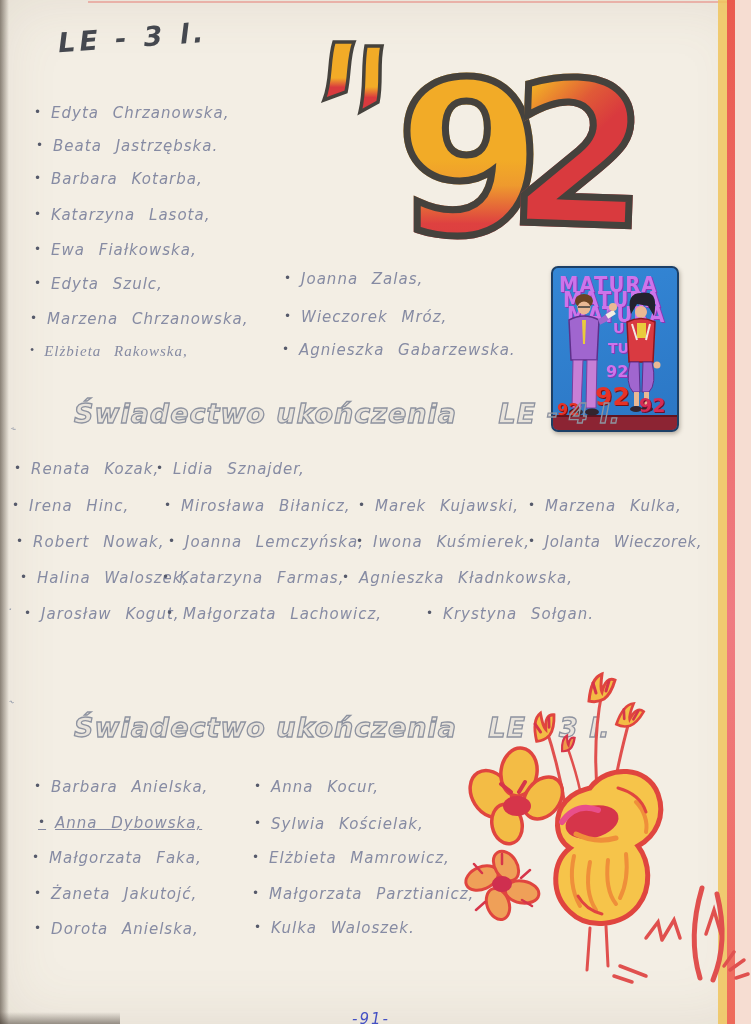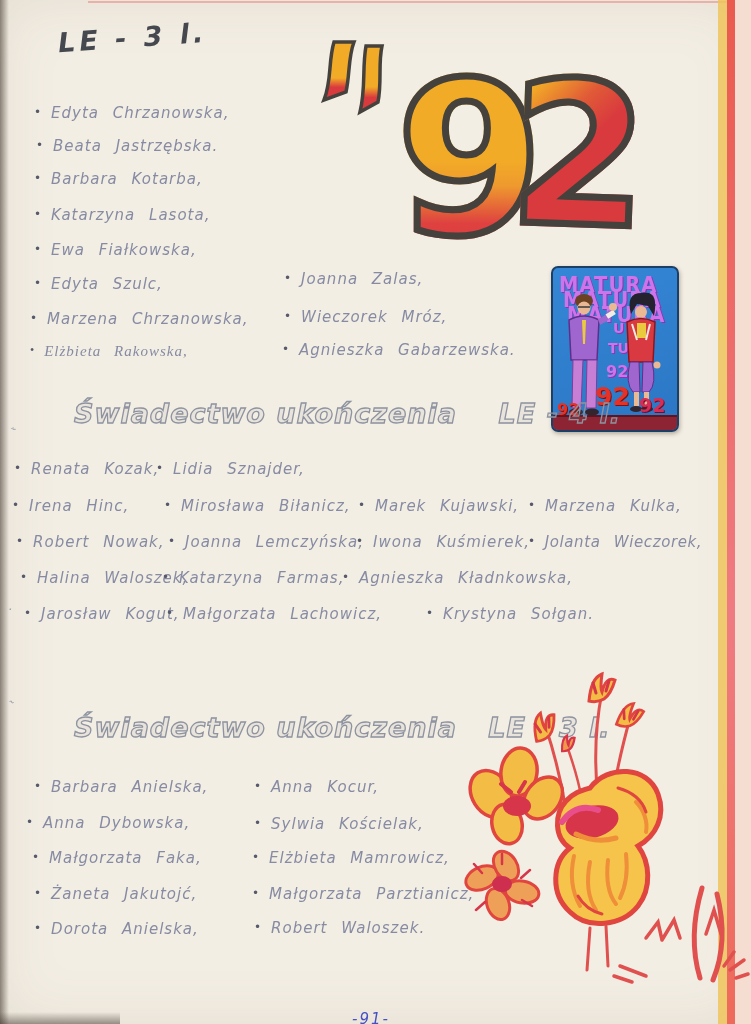--- a/index.html
+++ b/index.html
@@ -174,30 +174,30 @@
   <div class="abs hw" style="left:162px;top:569px;"><span class="bullet">•</span><span>Katarzyna Farmas,</span></div>
   <div class="abs hw" style="left:342px;top:569px;"><span class="bullet">•</span><span>Agnieszka Kładnkowska,</span></div>
 
   <div class="abs hw" style="left:24px;top:605px;"><span class="bullet">•</span><span>Jarosław Kogut,</span></div>
   <div class="abs hw" style="left:166px;top:605px;"><span class="bullet">•</span><span>Małgorzata Lachowicz,</span></div>
   <div class="abs hw" style="left:426px;top:605px;"><span class="bullet">•</span><span>Krystyna Sołgan.</span></div>
 
   <div class="abs bubble" style="left:74px;top:712px;">Świadectwo ukończenia   LE - 3 l.</div>
 
   <div class="abs hw" style="left:34px;top:778px;"><span class="bullet">•</span><span>Barbara Anielska,</span></div>
-  <div class="abs hw" style="left:26px;top:814px;"><span class="bullet">•</span><span>Anna Dybowska,</span></div>
+  <div class="abs hw" style="left:38px;top:814px;text-decoration:underline;"><span class="bullet">•</span><span>Anna Dybowska,</span></div>
   <div class="abs hw" style="left:32px;top:849px;"><span class="bullet">•</span><span>Małgorzata Faka,</span></div>
   <div class="abs hw" style="left:34px;top:885px;"><span class="bullet">•</span><span>Żaneta Jakutojć,</span></div>
   <div class="abs hw" style="left:34px;top:920px;"><span class="bullet">•</span><span>Dorota Anielska,</span></div>
 
   <div class="abs hw" style="left:254px;top:778px;"><span class="bullet">•</span><span>Anna Kocur,</span></div>
   <div class="abs hw" style="left:254px;top:815px;"><span class="bullet">•</span><span>Sylwia Kościelak,</span></div>
   <div class="abs hw" style="left:252px;top:849px;"><span class="bullet">•</span><span>Elżbieta Mamrowicz,</span></div>
   <div class="abs hw" style="left:252px;top:885px;"><span class="bullet">•</span><span>Małgorzata Parztianicz,</span></div>
-  <div class="abs hw" style="left:254px;top:919px;"><span class="bullet">•</span><span>Robert Waloszek.</span></div>
+  <div class="abs hw" style="left:254px;top:919px;"><span class="bullet">•</span><span>Kulka Waloszek.</span></div>
 
   <svg class="abs" style="left:440px;top:670px;" width="311" height="330" viewBox="0 0 311 330">
     <g fill="none" stroke="#e0504e" stroke-width="3" stroke-linecap="round">
       <path d="M158,130 C154,92 156,52 162,22"></path>
       <path d="M172,132 C176,100 184,70 190,48"></path>
       <path d="M126,140 C120,104 112,76 106,58"></path>
       <path d="M142,130 C138,108 132,90 127,76" stroke-width="2.5"></path>
     </g>
 
     <g transform="translate(162,16)">

